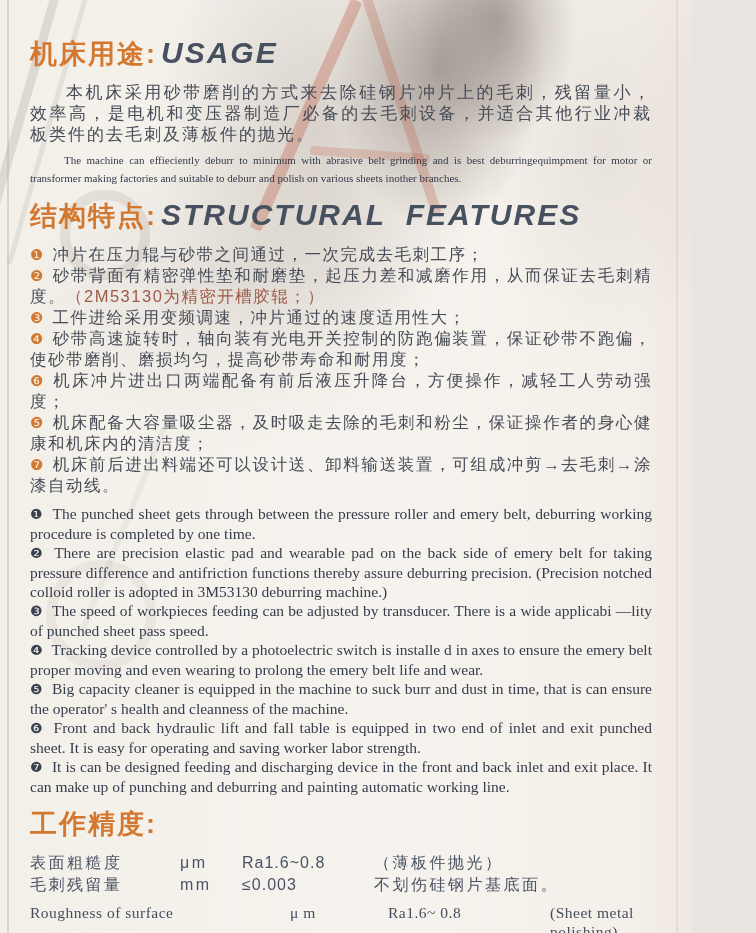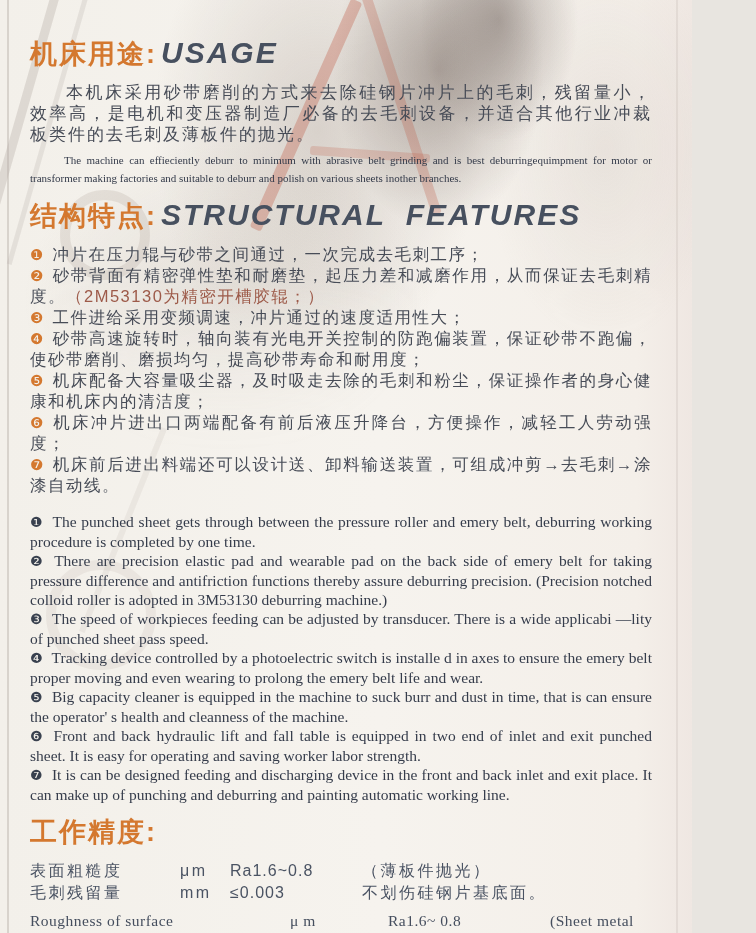--- a/index.html
+++ b/index.html
@@ -42,29 +42,29 @@
   .sec-head{display:flex;align-items:baseline;margin:0 0 10px 0;}
   .head-cn{font-weight:bold;font-size:27px;letter-spacing:2px;color:#d4782f;white-space:nowrap;}
   .head-en{font-style:italic;font-weight:bold;font-size:30px;letter-spacing:2px;word-spacing:10px;color:#47505f;margin-left:4px;white-space:nowrap;}
   .para-cn{margin:0;font-size:17px;line-height:21px;letter-spacing:2px;color:#474c57;text-align:justify;text-indent:36px;}
   .para-en{margin:6px 0 0 0;font-family:"Liberation Serif","DejaVu Serif",serif;font-size:11px;line-height:18px;color:#333a49;text-align:justify;text-indent:34px;}
   .h2{margin-top:11px;}
   .list-cn{margin-top:2px;}
   .list-cn p{margin:0;font-size:16.5px;line-height:21px;letter-spacing:1.5px;color:#474c57;text-align:justify;}
   .list-cn .num{color:#d4782f;font-size:15px;margin-right:9px;letter-spacing:0;}
   .list-cn .note{color:#9d5a49;}
-  .list-en{margin-top:16px;}
+  .list-en{margin-top:8px;}
   .list-en p{margin:0;font-family:"Liberation Serif","DejaVu Serif",serif;font-size:15.5px;line-height:19px;color:#353c4b;text-align:justify;}
   .list-en .num{color:#39414f;font-size:14px;margin-right:9px;font-family:"Liberation Sans","DejaVu Sans",sans-serif;}
   .h3{margin-top:10px;}
   .acc-cn{margin:2px 0 0 0;}
   .acc-cn .row{display:flex;align-items:flex-start;font-size:16px;line-height:22px;letter-spacing:2.5px;color:#4a5363;}
   .acc-cn .lbl{min-width:128px;}
   .acc-cn .unit{min-width:46px;margin-left:22px;}
-  .acc-cn .val{min-width:118px;margin-left:4px;letter-spacing:1px;}
+  .acc-cn .val{min-width:118px;margin-left:16px;letter-spacing:1px;}
   .acc-cn .nt{margin-left:14px;}
   .acc-en{margin-top:7px;}
   .acc-en .row{display:flex;align-items:baseline;font-family:"Liberation Serif","DejaVu Serif",serif;font-size:15.5px;line-height:19px;color:#454e5e;letter-spacing:.5px;gap:44px;}
   .acc-en .lbl{min-width:212px;}
   .acc-en .unit{min-width:44px;margin-left:4px;}
   .acc-en .val{min-width:104px;margin-left:10px;font-family:Liberation Serif, serif;}
   .acc-en .nt{margin-left:14px;}
 </style>
 </head>
 <body>
@@ -95,22 +95,22 @@
     <div class="sec-head h2">
       <span class="head-cn">结构特点:</span>
       <span class="head-en">STRUCTURAL  FEATURES</span>
     </div>
 
     <div class="list-cn">
       <p><span class="num">❶</span><span>冲片在压力辊与砂带之间通过，一次完成去毛刺工序；</span></p>
       <p><span class="num">❷</span><span>砂带背面有精密弹性垫和耐磨垫，起压力差和减磨作用，从而保证去毛刺精度。</span><span class="note">（2M53130为精密开槽胶辊；）</span></p>
       <p><span class="num">❸</span><span>工件进给采用变频调速，冲片通过的速度适用性大；</span></p>
       <p><span class="num">❹</span><span>砂带高速旋转时，轴向装有光电开关控制的防跑偏装置，保证砂带不跑偏，使砂带磨削、磨损均匀，提高砂带寿命和耐用度；</span></p>
+      <p><span class="num">❻</span><span>机床冲片进出口两端配备有前后液压升降台，方便操作，减轻工人劳动强度；</span></p>
       <p><span class="num">❺</span><span>机床配备大容量吸尘器，及时吸走去除的毛刺和粉尘，保证操作者的身心健康和机床内的清洁度；</span></p>
-      <p><span class="num">❻</span><span>机床冲片进出口两端配备有前后液压升降台，方便操作，减轻工人劳动强度；</span></p>
       <p><span class="num">❼</span><span>机床前后进出料端还可以设计送、卸料输送装置，可组成冲剪→去毛刺→涂漆自动线。</span></p>
     </div>
 
     <div class="list-en">
       <p><span class="num">❶</span><span>The punched sheet gets through between the pressure roller and emery belt, deburring working procedure is completed by one time.</span></p>
       <p><span class="num">❷</span><span>There are precision elastic pad and wearable pad on the back side of emery belt for taking pressure difference and antifriction functions thereby assure deburring precision. (Precision notched colloid roller is adopted in 3M53130 deburring machine.)</span></p>
       <p><span class="num">❸</span><span>The speed of workpieces feeding can be adjusted by transducer. There is a wide applicabi —lity of punched sheet pass speed.</span></p>
       <p><span class="num">❹</span><span>Tracking device controlled by a photoelectric switch is installe d in axes to ensure the emery belt proper moving and even wearing to prolong the emery belt life and wear.</span></p>
       <p><span class="num">❺</span><span>Big capacity cleaner is equipped in the machine to suck burr and dust in time, that is can ensure the operator' s health and cleanness of the machine.</span></p>
       <p><span class="num">❻</span><span>Front and back hydraulic lift and fall table is equipped in two end of inlet and exit punched sheet. It is easy for operating and saving worker labor strength.</span></p>

